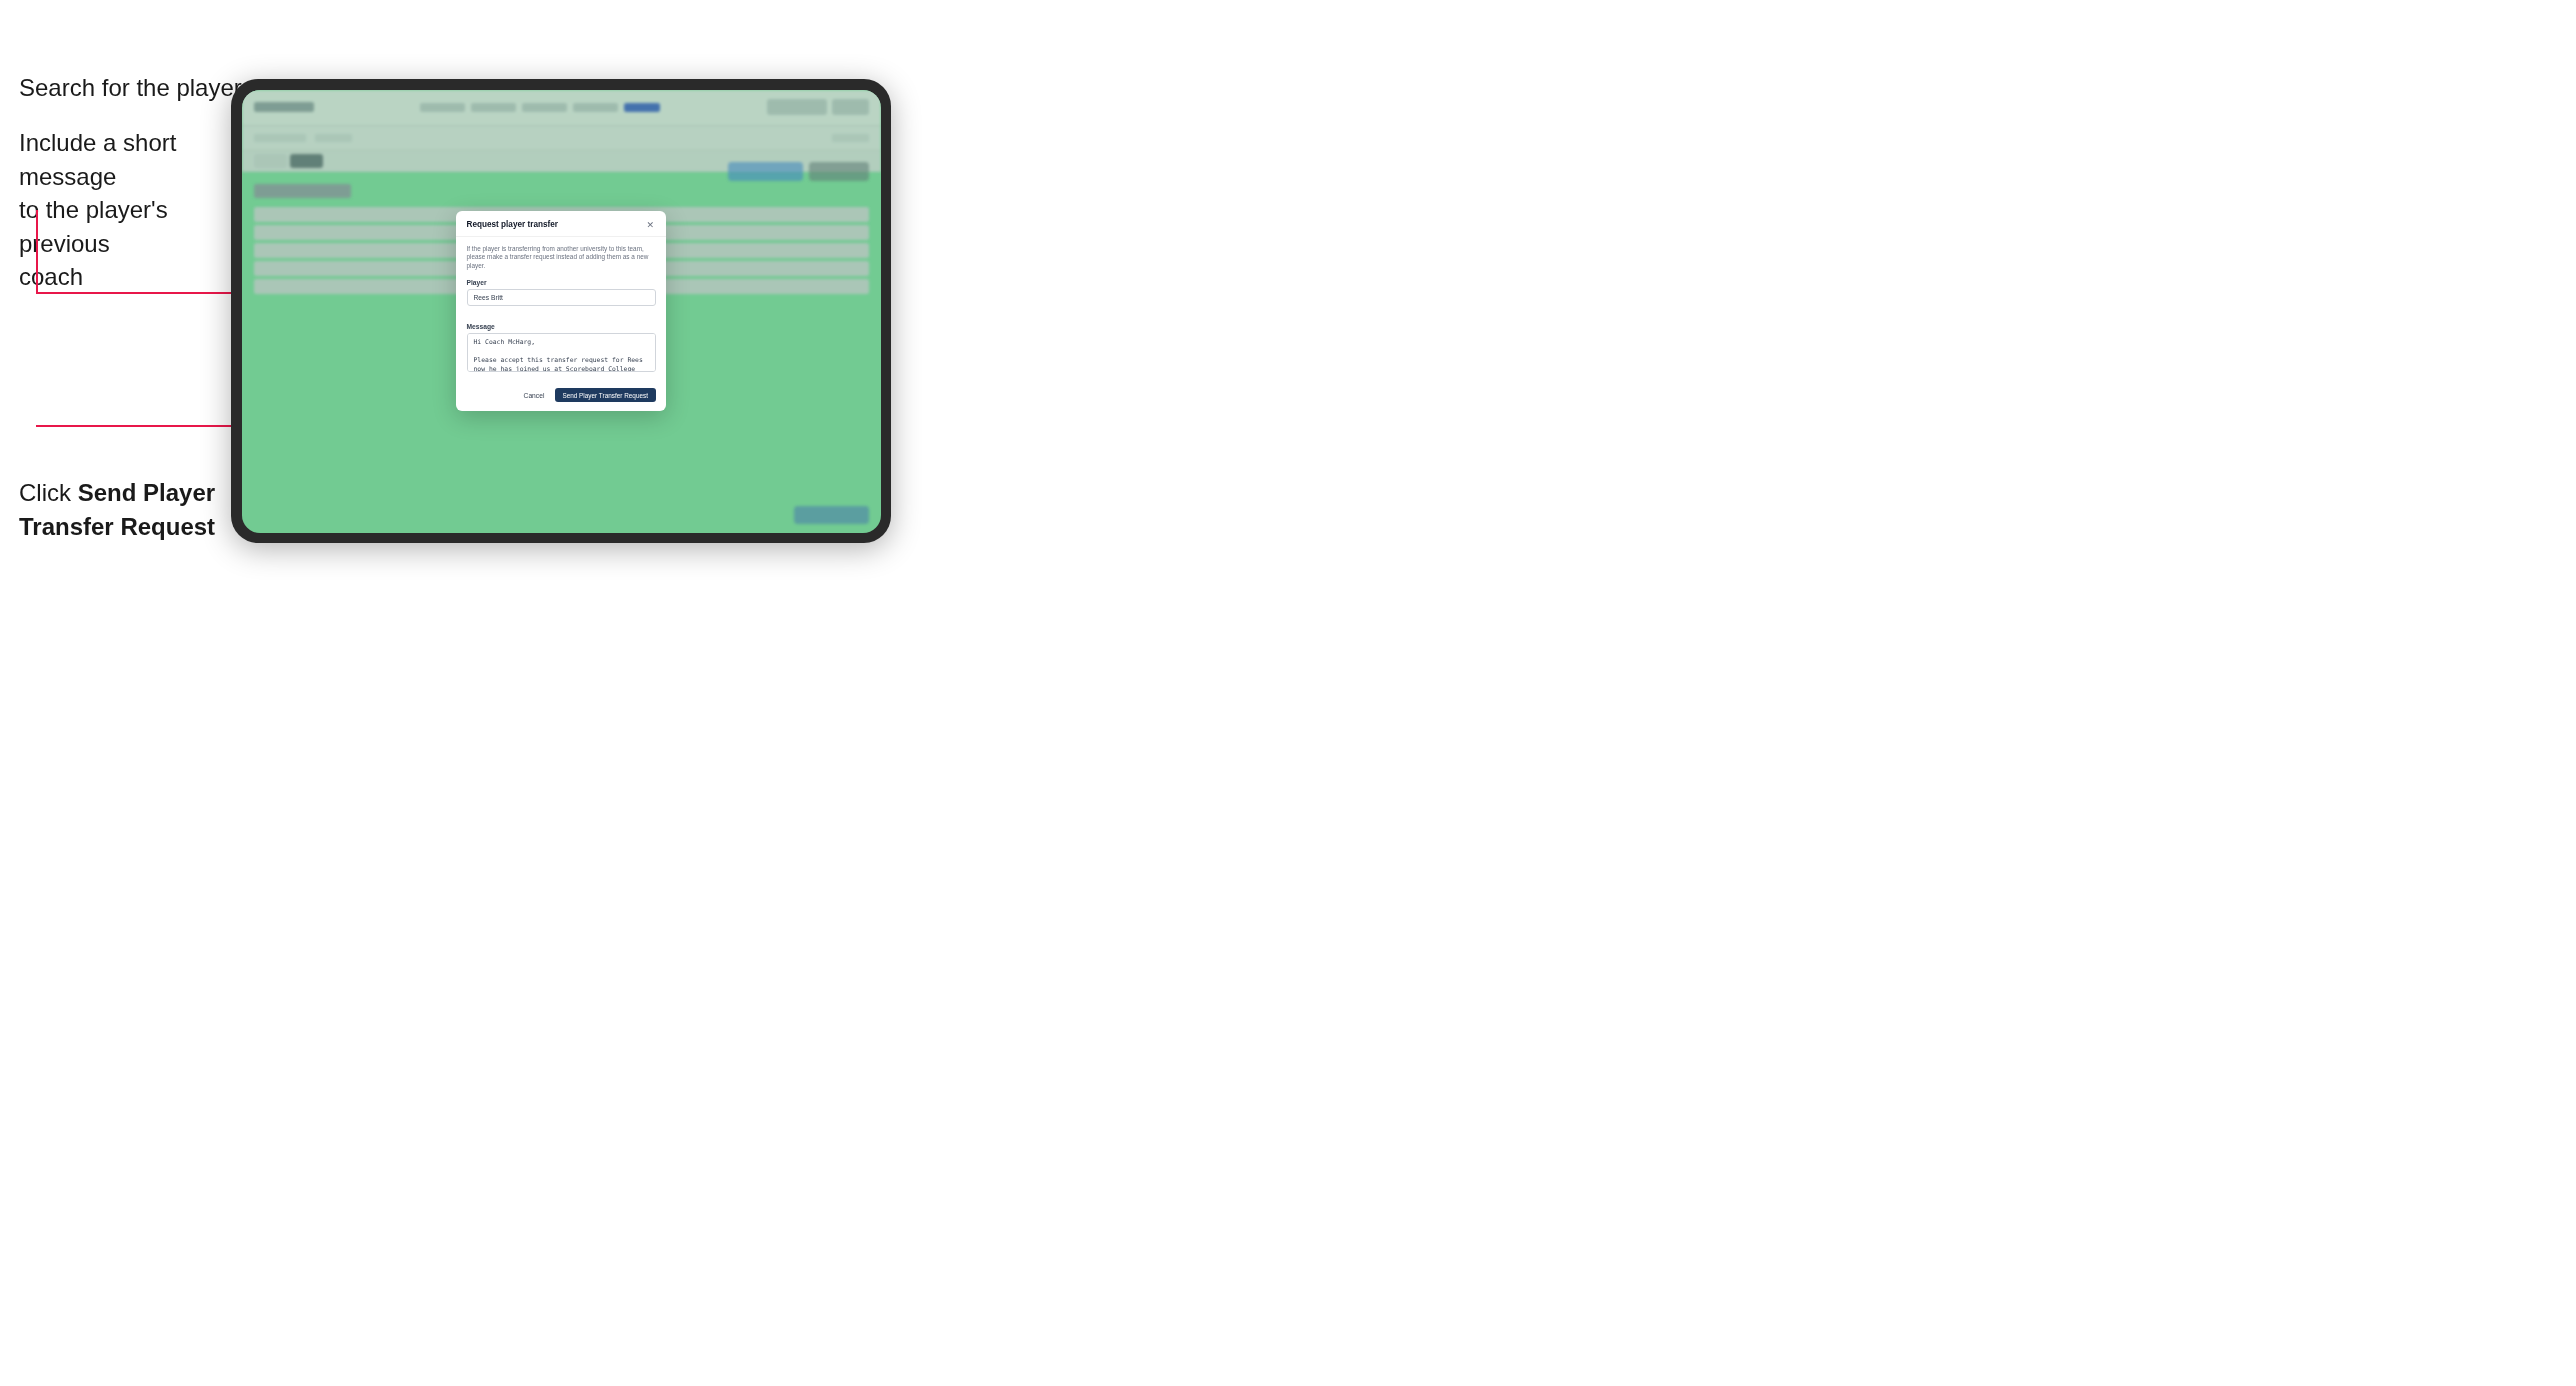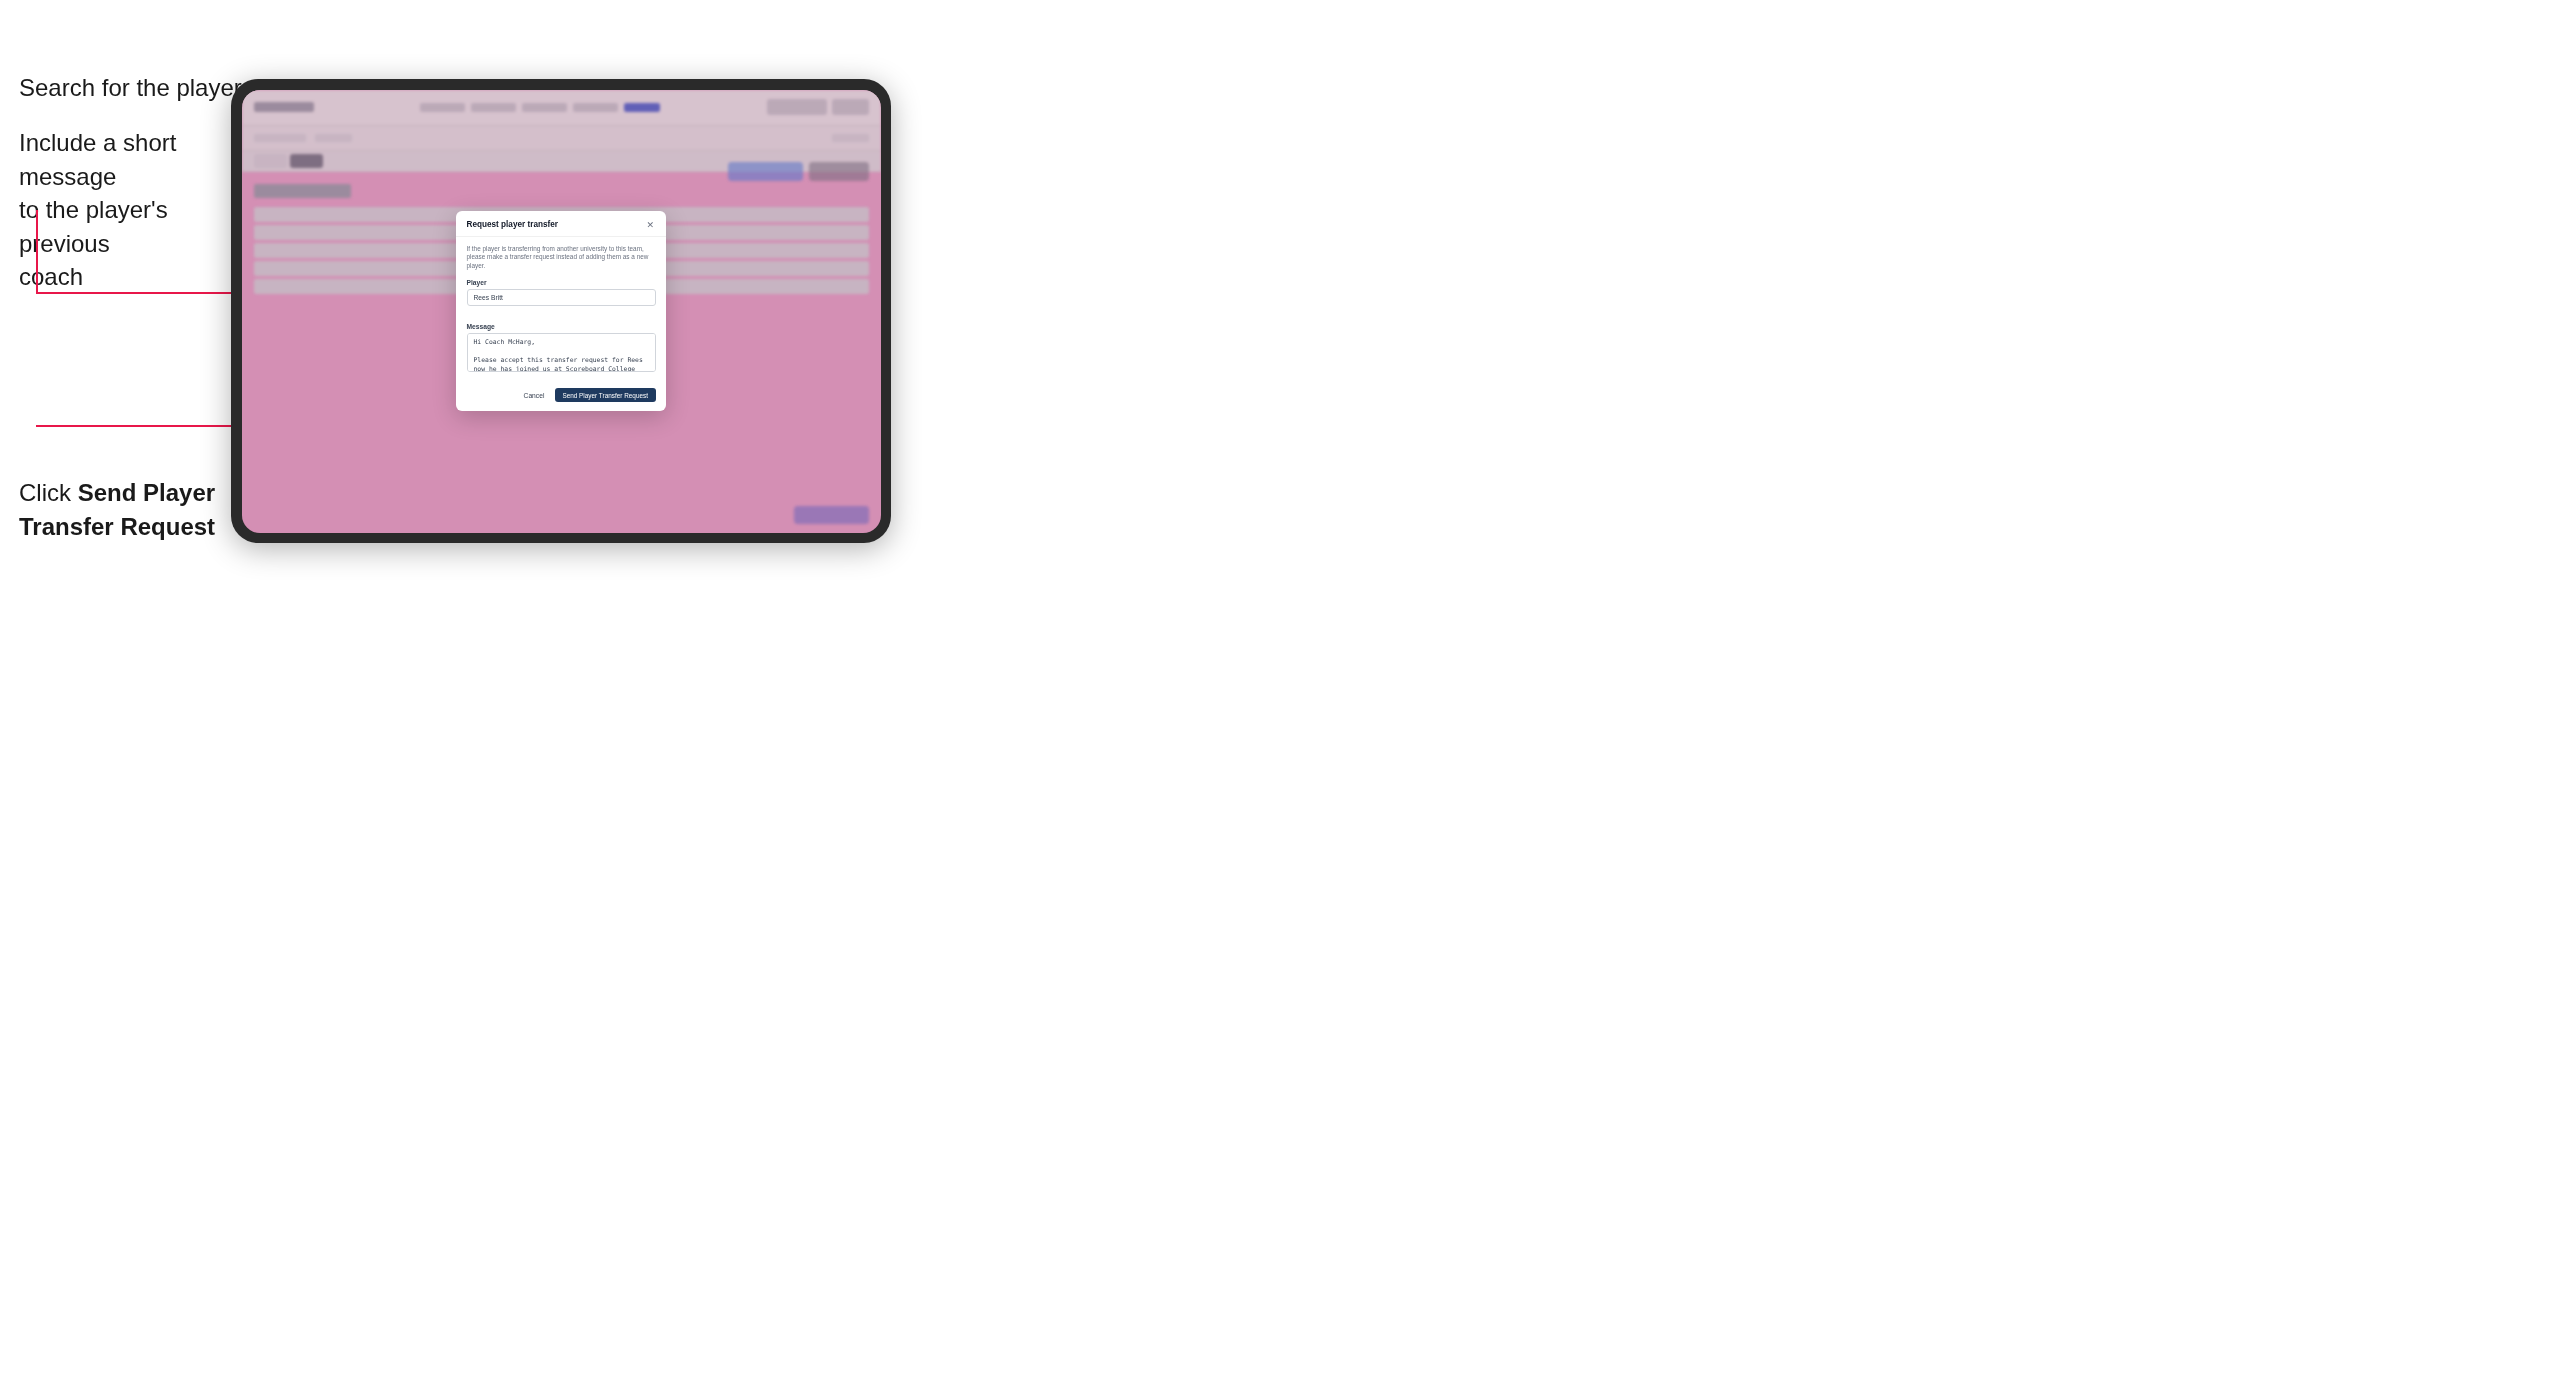--- a/index.html
+++ b/index.html
@@ -115,21 +115,21 @@
       height: 464px;
       background: #2a2a2a;
       border-radius: 27px;
       padding: 10.5px;
       box-shadow: 0 6px 30px rgba(0,0,0,0.3);
     }
 
     .tablet-screen {
       width: 100%;
       height: 100%;
-      background: #f9a8d4;
+      background: #86efac;
       border-radius: 18px;
       overflow: hidden;
       position: relative;
     }
 
     
     .app-bg {
       position: absolute;
       top: 0;
       left: 0;

